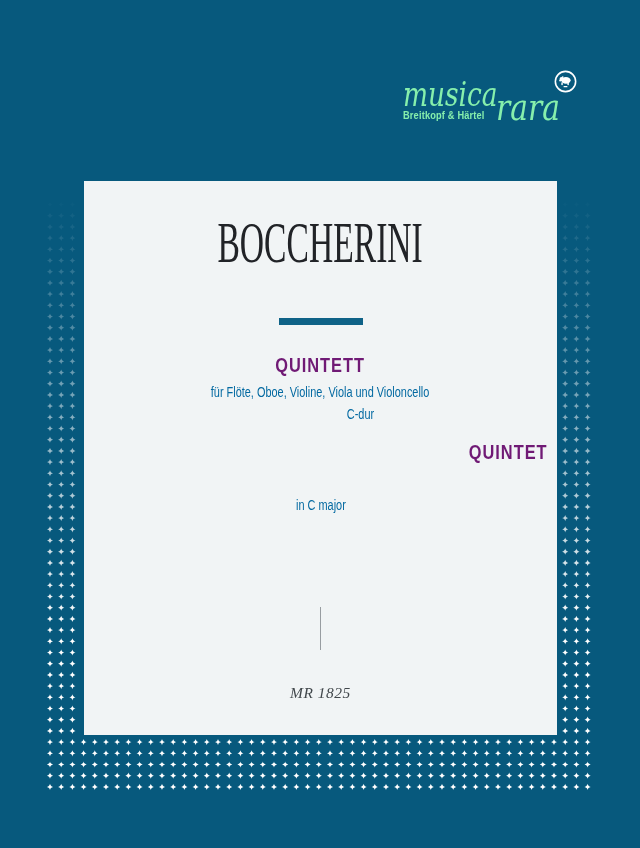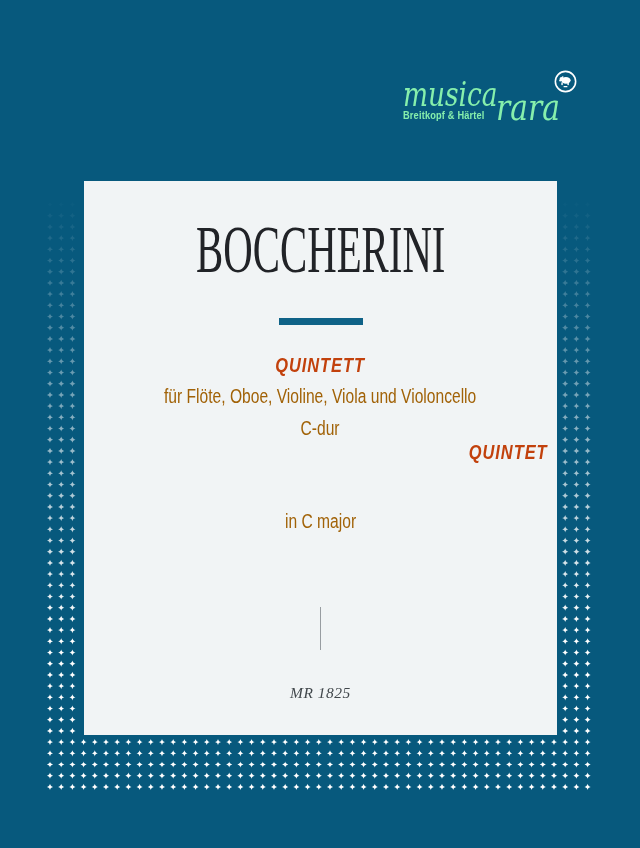--- a/index.html
+++ b/index.html
@@ -34,39 +34,39 @@
   .card{
     position:absolute;left:84px;top:181px;width:473px;height:554px;
     background:var(--card,#f1f4f5);
   }
   .line{position:absolute;left:0;width:100%;text-align:center;line-height:1.2;color:#27292c;}
   .cond{display:inline-block;transform:scaleX(.78);transform-origin:center;white-space:nowrap;}
 
   .composer{
     position:absolute;left:0;top:34px;width:100%;text-align:center;
     font-family:"Liberation Serif",serif;font-weight:400;
-    font-size:68px;line-height:1;color:#212327;letter-spacing:0;
+    font-size:56px;line-height:1;color:#212327;letter-spacing:0;
   }
   .composer .squeeze{display:inline-block;transform:scaleX(.6);transform-origin:center;white-space:nowrap;}
 
   .rule{
     position:absolute;left:50%;top:137px;width:84px;height:7px;
     transform:translateX(-50%);background:var(--accent,#0f6287);
   }
 
-  .heading{font-weight:bold;font-size:20.5px;letter-spacing:1.2px;color:#c2410c;font-style:italic;}
+  .heading{font-weight:bold;font-size:20.5px;letter-spacing:1.2px;color:#701a75;}
   .heading .cond{transform:scaleX(.8);}
-  .body-line{font-size:20px;color:#a16207;}
+  .body-line{font-size:14px;color:#0369a1;}
 
   .t-quintett{top:172px;}
   .t-scoring-de{top:203px;}
-  .t-key-de{top:235px;}
+  .t-key-de{top:225px;margin-left:40px;}
   .t-quintet{top:259px;text-align:right;}
   .t-scoring-en{top:288px;}
-  .t-key-en{top:328px;}
+  .t-key-en{top:316px;}
 
   .divider{
     position:absolute;left:calc(50% - 1px);top:426px;width:1.5px;height:43px;
     background:#989da1;
   }
   .catalog{
     position:absolute;left:0;top:503px;width:100%;text-align:center;
     font-family:"Liberation Serif",serif;font-style:italic;
     font-size:15.5px;letter-spacing:.5px;color:#41474b;
   }

